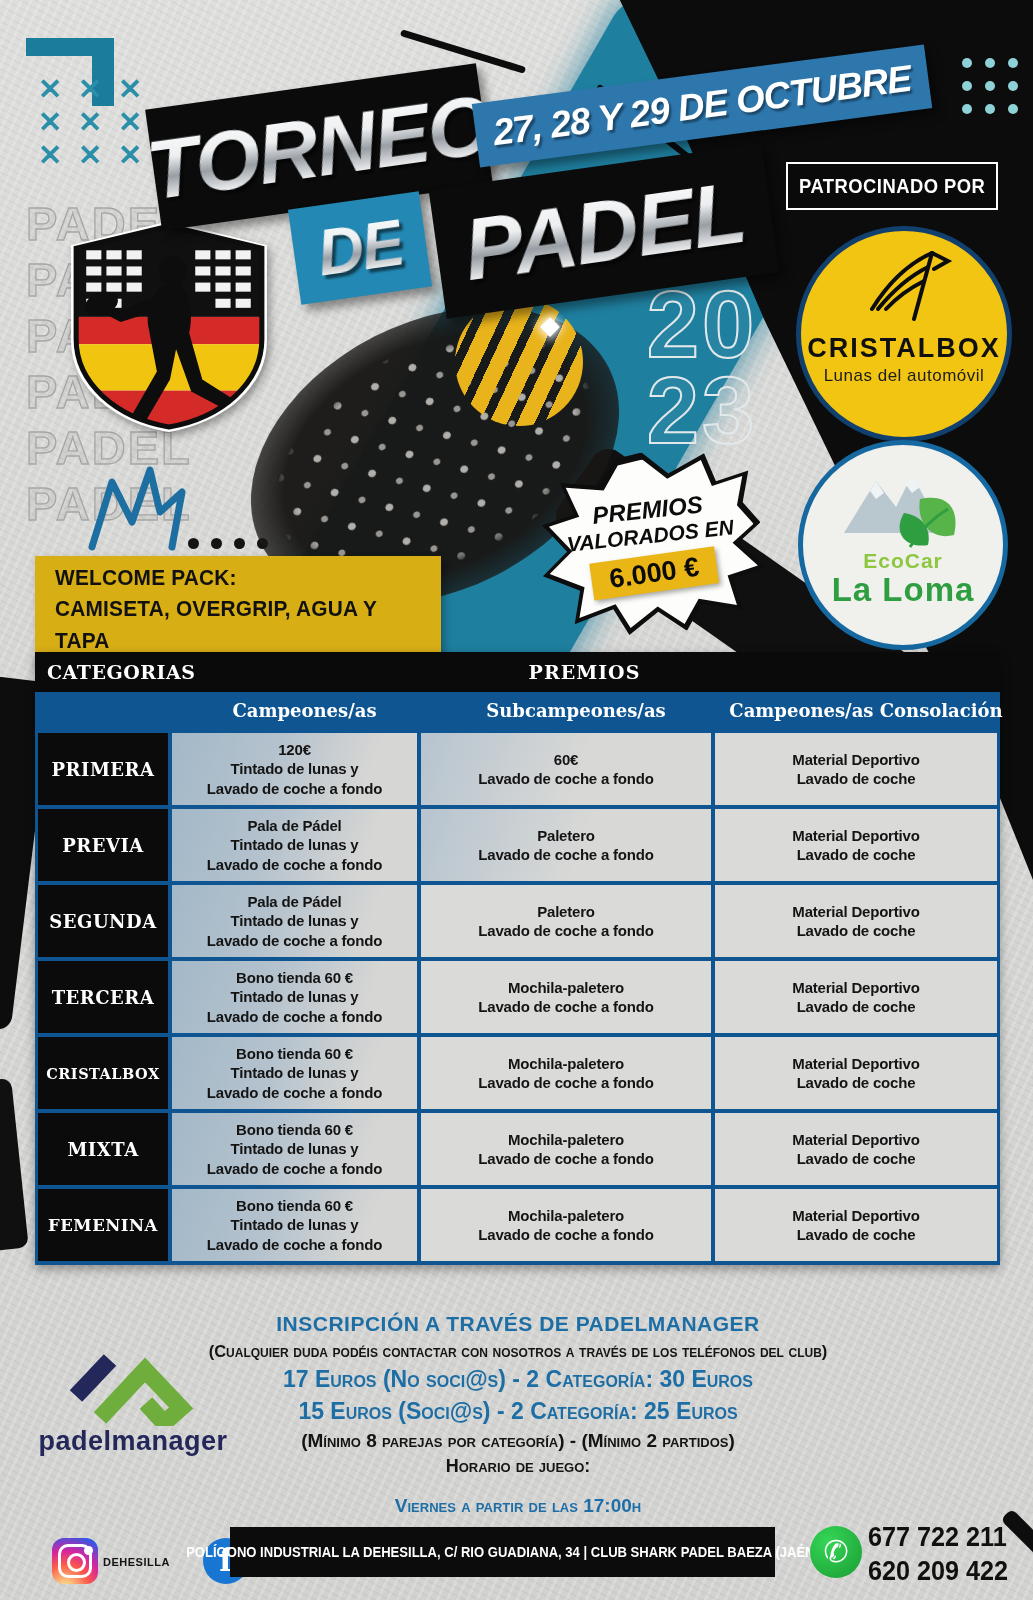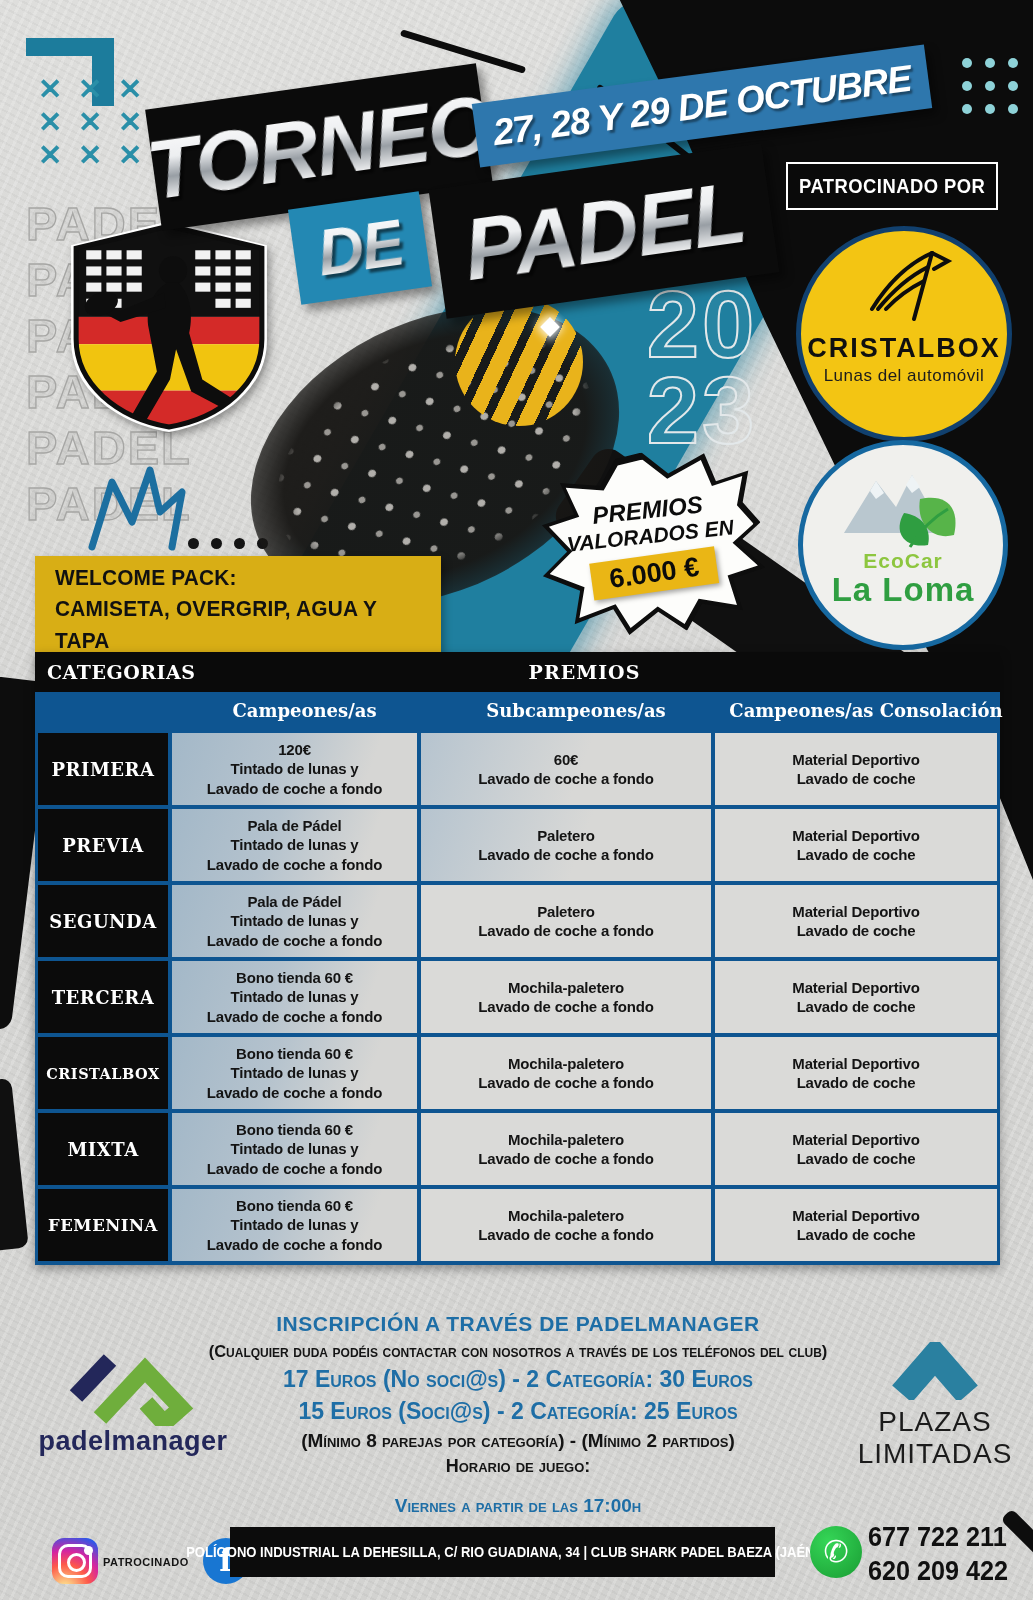--- a/index.html
+++ b/index.html
@@ -445,30 +445,23 @@
   </div>
 
   <div class="abs pm">
     <svg width="170" height="100" viewBox="0 0 170 100">
       <path d="M28,70 L62,34" stroke="#23275a" stroke-width="17" fill="none"></path>
       <path d="M52,92 L97,44 L133,82 L116,97 L98,77" stroke="#6fae3c" stroke-width="17" fill="none" stroke-linejoin="miter"></path>
     </svg>
     <div class="word">padelmanager</div>
   </div>
 
-  <div class="abs plazas">
-    <svg class="chevron-svg" width="90" height="58" viewBox="0 0 90 58">
-      <polyline points="12,52 45,14 78,52" fill="none" stroke="#2a80a0" stroke-width="26" stroke-linejoin="miter"></polyline>
-    </svg>
-    <div class="t">PLAZAS</div>
-    <div class="t">LIMITADAS</div>
-  </div>
 
   <div class="abs ig-icon"></div>
-  <div class="abs sns-label lab-ig">PATROCINADO</div>
+  <div class="abs sns-label lab-ig">DEHESILLA</div>
   <div class="abs fb-icon"></div>
   <div class="abs sns-label lab-fb">PADEL BAEZA</div>
   <div class="abs address">
     <span>POLÍGONO INDUSTRIAL LA DEHESILLA, C/ RIO GUADIANA, 34   |   CLUB SHARK PADEL BAEZA (JAÉN)</span>
   </div>
   <div class="abs wa-icon"></div>
   <div class="abs phones">
     <div>677 722 211</div>
     <div>620 209 422</div>
   </div>

